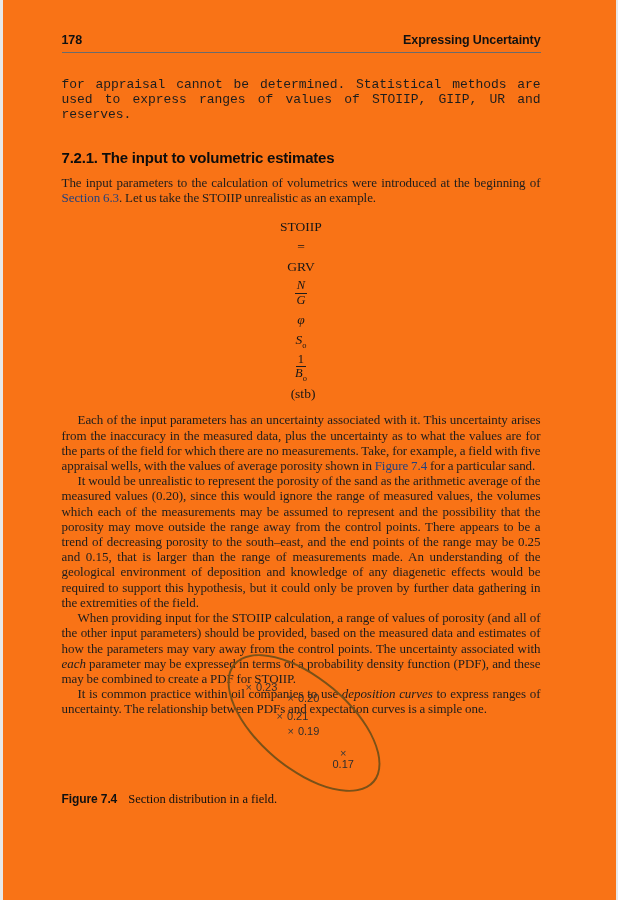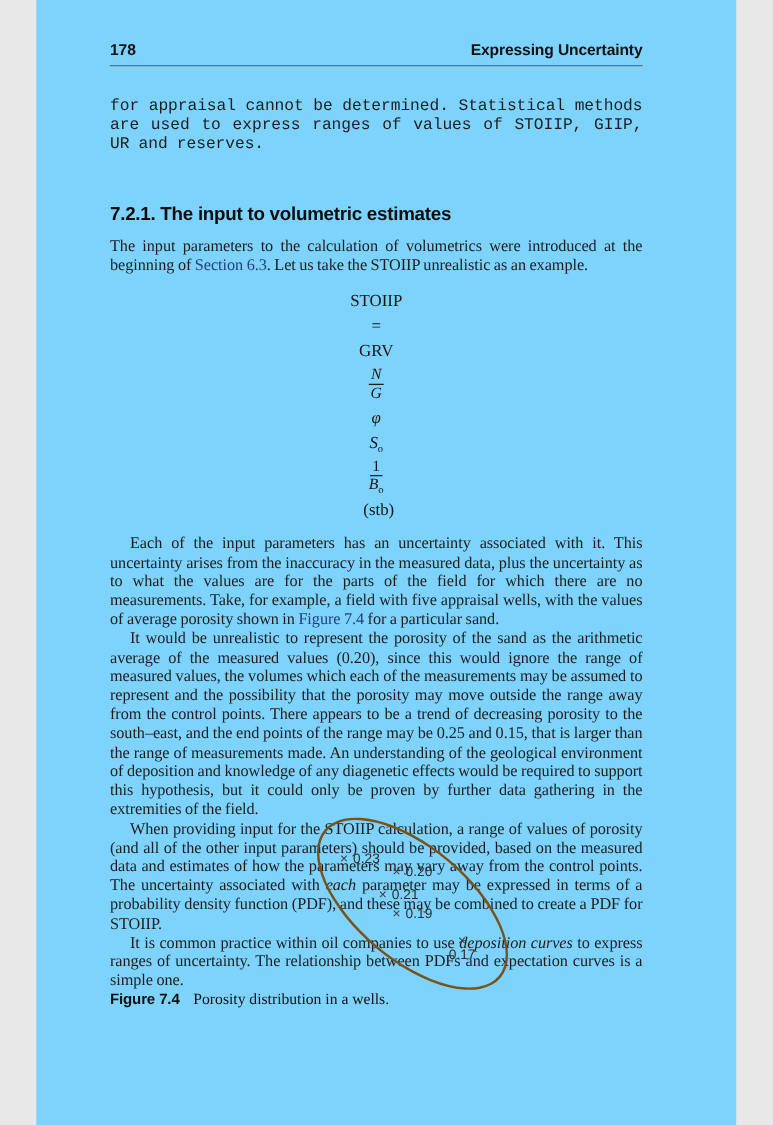--- a/index.html
+++ b/index.html
@@ -1,37 +1,37 @@
 <!DOCTYPE html>
 <html style="--link-color: #24417e;"><head>
 <meta charset="utf-8">
 <style>
   html,body{margin:0;padding:0;background:#e8e8e8;}
   .page{
-    width:560px;height:900px;background:#7dd3fc;margin:0 auto;position:relative;
+    width:613px;height:900px;background:#f97316;margin:0 auto;position:relative;
     box-sizing:border-box;padding:33px 75px 0 59px;overflow:hidden;
     font-family:"Liberation Serif",serif;color:#1d1d1d;
   }
   
   .running-header{
     display:flex;justify-content:space-between;align-items:baseline;
     border-bottom:1px solid #6b6b6b;padding-bottom:5px;
     font-family:"Liberation Sans",sans-serif;font-size:12.5px;font-weight:bold;
     letter-spacing:-0.1px;color:#111;
   }
   
   .bodytext{
     font-size:13px;line-height:15.2px;text-align:justify;margin:0;
     word-spacing:-0.4px;letter-spacing:-0.05px;
   }
   p.first{margin-top:24px;font-family:Liberation Mono, monospace;}
   p.indent{text-indent:16px;}
   .section-heading{
     font-family:"Liberation Sans",sans-serif;font-weight:bold;font-size:15px;
-    letter-spacing:-0.2px;color:#0d0d0d;margin:40px 0 9px 0;
+    letter-spacing:-0.2px;color:#0d0d0d;margin:26px 0 9px 0;
   }
   .run-link{color:var(--link-color,#24417e);}
   .run-italic{font-style:italic;}
   
   .formula{
     display:flex;justify-content:center;align-items:center;gap:4px;
     margin:14px 0 10px 0;font-size:13.5px;color:#161616;flex-direction:column;
   }
   .formula .it{font-style:italic;}
   .frac{display:inline-flex;flex-direction:column;align-items:center;line-height:1.1;font-size:12.5px;}
@@ -100,16 +100,16 @@
     <span class="fig-point" style="left:226px;top:42px"><span class="marker">×</span><span>0.20</span></span>
     <span class="fig-point" style="left:215px;top:60px"><span class="marker">×</span><span>0.21</span></span>
     <span class="fig-point" style="left:226px;top:75px"><span class="marker">×</span><span>0.19</span></span>
     <span class="fig-point stacked" style="left:271px;top:98px">
         <span class="marker">×</span>
         <span>0.17</span>
       </span>
   </div>
 
   <div class="figure-caption">
-    <span class="caption-label">Figure 7.4</span><span>Porosity distribution in a wells.</span>
+    <span class="caption-label">Figure 7.4</span><span>Section distribution in a field.</span>
   </div>
 
 </div>
 
 </body></html>

